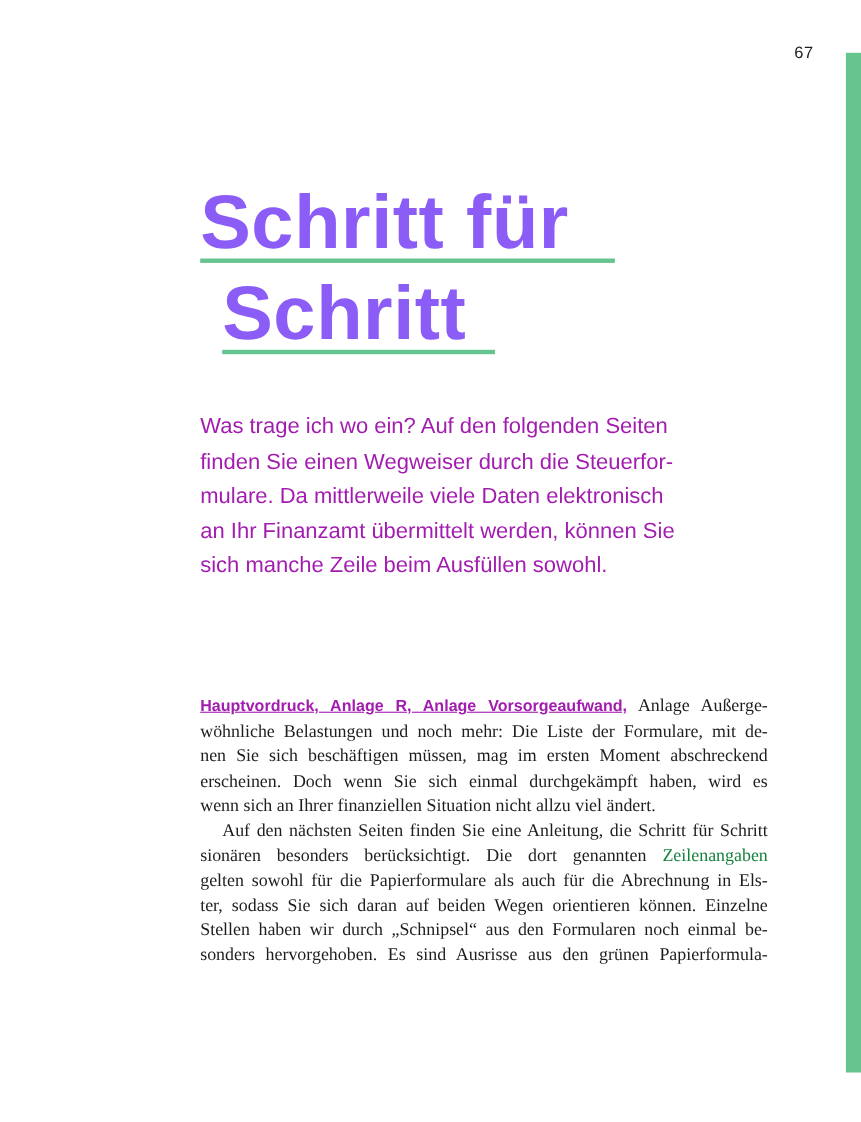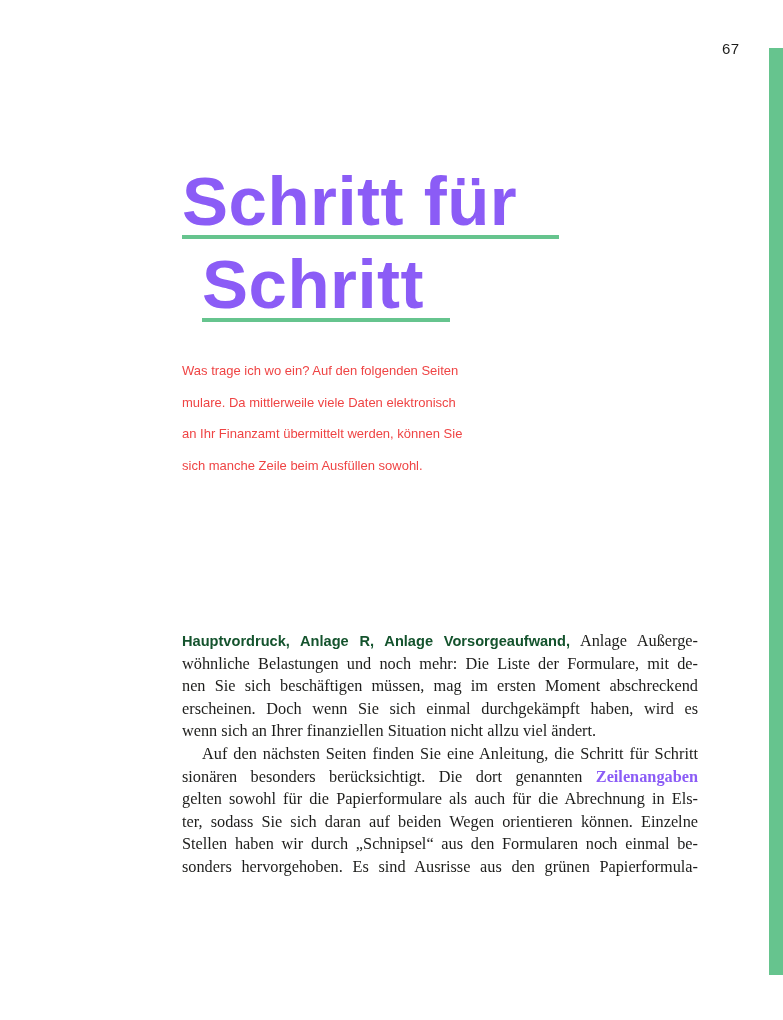--- a/index.html
+++ b/index.html
@@ -56,27 +56,27 @@
       right: 0;
       bottom: 4px;
       height: 4px;
       background: #66c48e;
     }
     .title-line-1 { width: 377px; }
     .title-line-2 { width: 248px; margin-left: 20px; }
     .lead {
       position: absolute;
       left: 182px;
-      top: 355px;
+      top: 373px;
       width: 520px;
       margin: 0;
       font-family: "Liberation Sans", sans-serif;
-      font-size: 13px;
+      font-size: 20px;
       line-height: 31.5px;
-      color: #ef4444;
+      color: #a21caf;
     }
     .lead-line { display: block; white-space: nowrap; }
     .body-text {
       position: absolute;
       left: 182px;
       top: 630px;
       width: 516px;
       margin: 0;
       font-family: "Liberation Serif", serif;
       font-size: 16.3px;
@@ -88,40 +88,42 @@
       white-space: nowrap;
       text-align: justify;
       text-align-last: justify;
     }
     .body-line.last { text-align-last: left; }
     .body-line.indent { padding-left: 20px; }
     .green-lead {
       font-family: "Liberation Sans", sans-serif;
       font-weight: 700;
       font-size: 14.6px;
-      color: #14532d;
+      color: #a21caf;
+      text-decoration: underline;
     }
     .red-term {
-      font-weight: 700;
-      color: #8b5cf6;
+      font-weight: 400;
+      color: #15803d;
     }
   </style>
 </head>
 <body>
 
 <div class="page-number">67</div>
 <div class="side-bar"></div>
 
 <h1 class="title">
   <span class="title-line title-line-1">Schritt für</span><br>
   <span class="title-line title-line-2">Schritt</span>
 </h1>
 
 <p class="lead">
   <span class="lead-line">Was trage ich wo ein? Auf den folgenden Seiten</span>
+  <span class="lead-line">finden Sie einen Wegweiser durch die Steuerfor-</span>
   <span class="lead-line">mulare. Da mittlerweile viele Daten elektronisch</span>
   <span class="lead-line">an Ihr Finanzamt übermittelt werden, können Sie</span>
   <span class="lead-line">sich manche Zeile beim Ausfüllen sowohl.</span>
 </p>
 
 <div class="body-text">
   <span class="body-line"><span class="green-lead">Hauptvordruck, Anlage R, Anlage Vorsorgeaufwand,</span><span> Anlage Außerge-</span></span>
   <span class="body-line">wöhnliche Belastungen und noch mehr: Die Liste der Formulare, mit de-</span>
   <span class="body-line">nen Sie sich beschäftigen müssen, mag im ersten Moment abschreckend</span>
   <span class="body-line">erscheinen. Doch wenn Sie sich einmal durchgekämpft haben, wird es</span>

